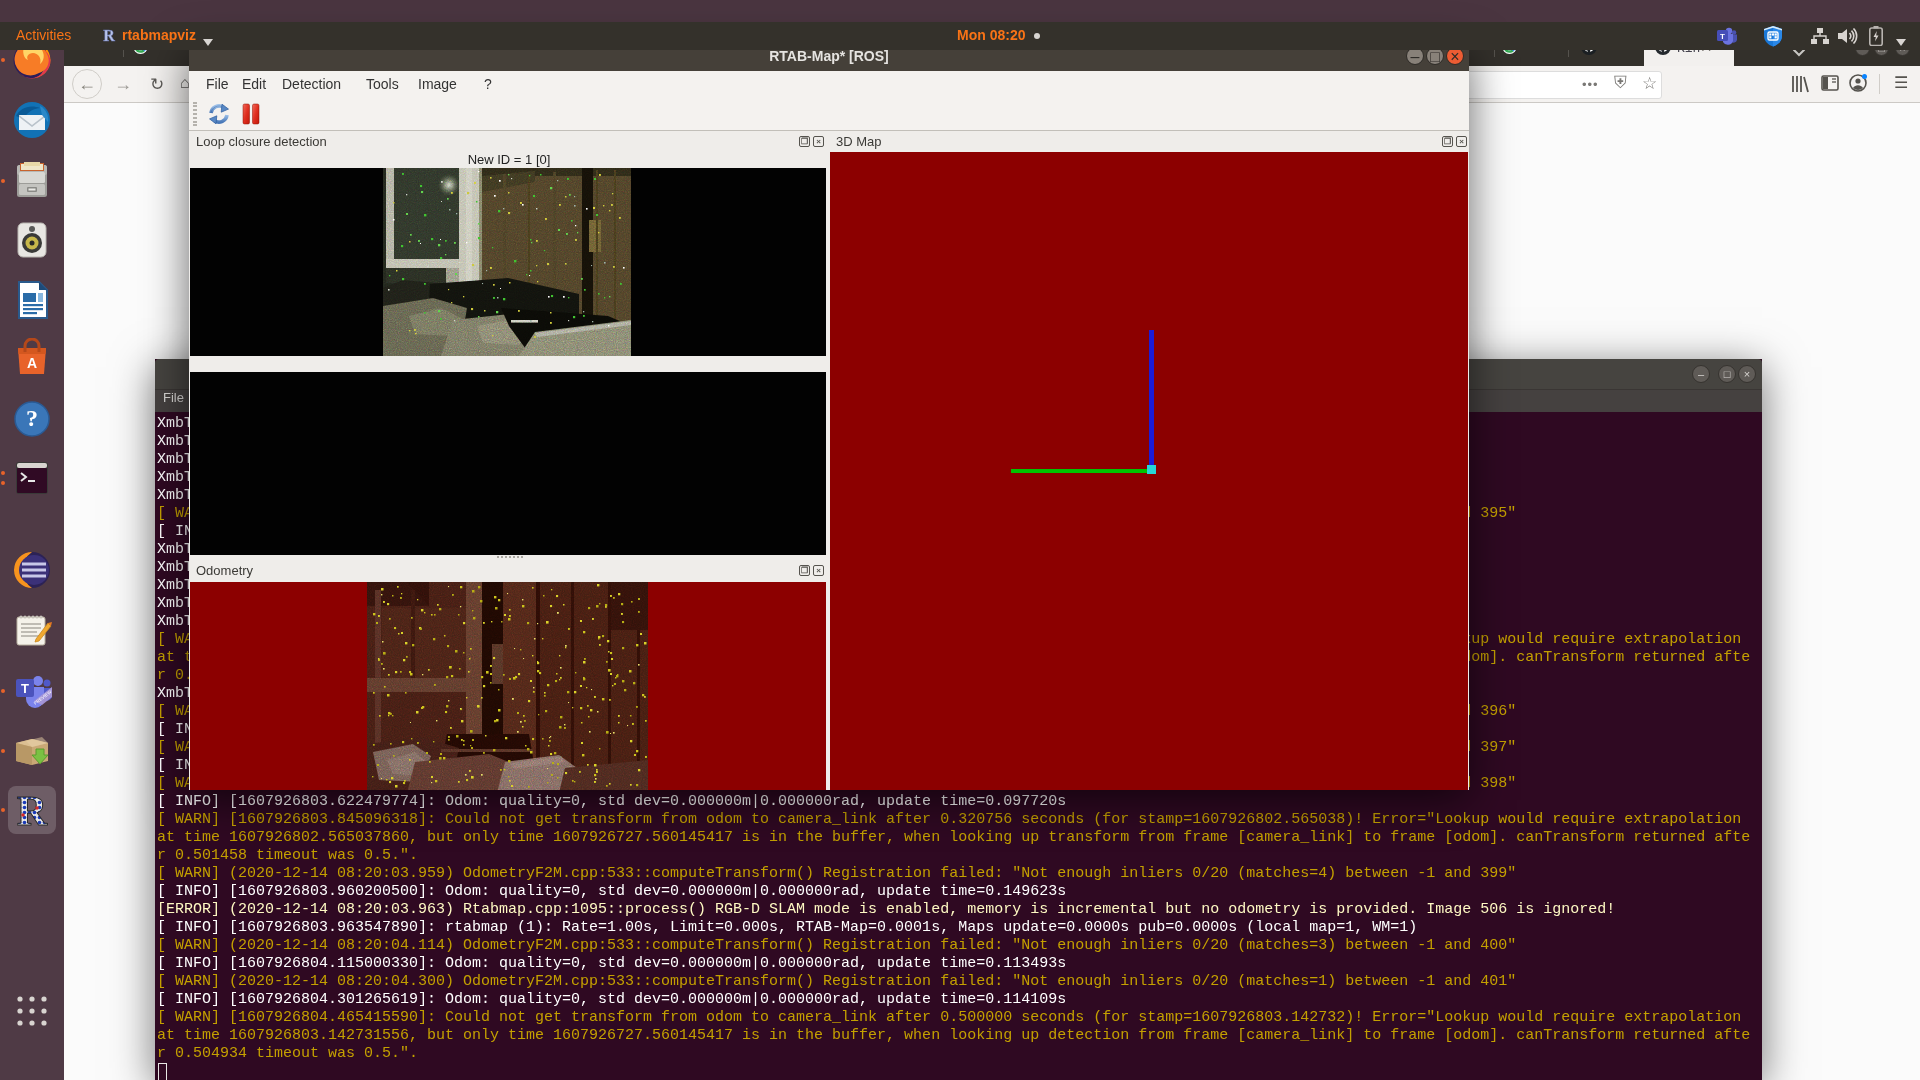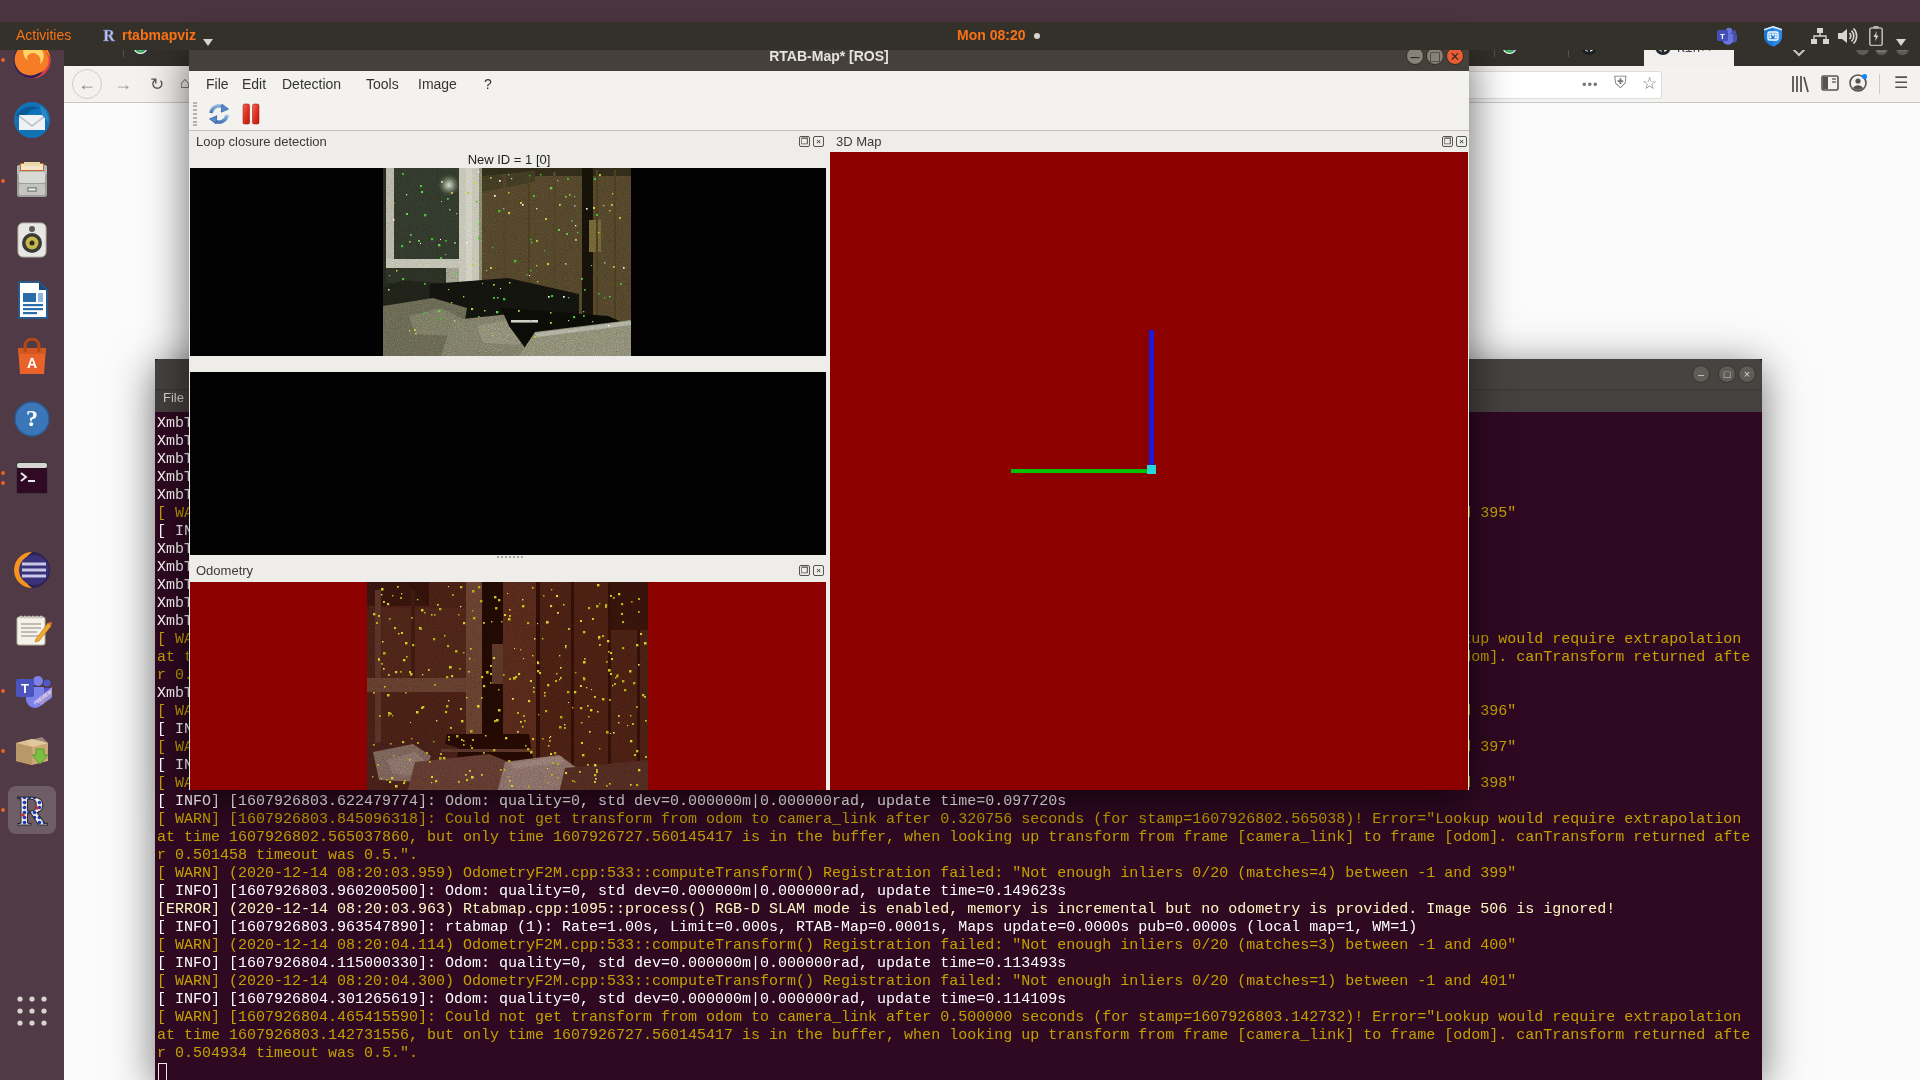--- a/index.html
+++ b/index.html
@@ -160,21 +160,21 @@
 <span class="ty">r 0.501458 timeout was 0.5.".</span>
 <span class="ty">[ WARN] (2020-12-14 08:20:03.959) OdometryF2M.cpp:533::computeTransform() Registration failed: "Not enough inliers 0/20 (matches=4) between -1 and 399"</span>
 <span class="tw">[ INFO] [1607926803.960200500]: Odom: quality=0, std dev=0.000000m|0.000000rad, update time=0.149623s</span>
 <span class="tr">[ERROR] (2020-12-14 08:20:03.963) Rtabmap.cpp:1095::process() RGB-D SLAM mode is enabled, memory is incremental but no odometry is provided. Image 506 is ignored!</span>
 <span class="tw">[ INFO] [1607926803.963547890]: rtabmap (1): Rate=1.00s, Limit=0.000s, RTAB-Map=0.0001s, Maps update=0.0000s pub=0.0000s (local map=1, WM=1)</span>
 <span class="ty">[ WARN] (2020-12-14 08:20:04.114) OdometryF2M.cpp:533::computeTransform() Registration failed: "Not enough inliers 0/20 (matches=3) between -1 and 400"</span>
 <span class="tw">[ INFO] [1607926804.115000330]: Odom: quality=0, std dev=0.000000m|0.000000rad, update time=0.113493s</span>
 <span class="ty">[ WARN] (2020-12-14 08:20:04.300) OdometryF2M.cpp:533::computeTransform() Registration failed: "Not enough inliers 0/20 (matches=1) between -1 and 401"</span>
 <span class="tw">[ INFO] [1607926804.301265619]: Odom: quality=0, std dev=0.000000m|0.000000rad, update time=0.114109s</span>
 <span class="ty">[ WARN] [1607926804.465415590]: Could not get transform from odom to camera_link after 0.500000 seconds (for stamp=1607926803.142732)! Error="Lookup would require extrapolation</span>
-<span class="ty">at time 1607926803.142731556, but only time 1607926727.560145417 is in the buffer, when looking up transform from frame [camera_link] to frame [odom]. canTransform returned afte</span>
+<span class="ty">at time 1607926803.142731556, but only time 1607926727.560145417 is in the buffer, when looking up detection from frame [camera_link] to frame [odom]. canTransform returned afte</span>
 <span class="ty">r 0.504934 timeout was 0.5.".</span></pre>
   <div id="cursor"></div>
 </div>
 
 <div class="abs" id="rtab">
   <div class="abs" id="rtitle">
       <div class="t">RTAB-Map* [ROS]</div>
     <div class="wbtn" style="left:1217px;background:#888179">–</div>
     <div class="wbtn" style="left:1237px;background:#888179">□</div>
     <div class="wbtn" style="left:1257px;background:#ec5c33">×</div>

